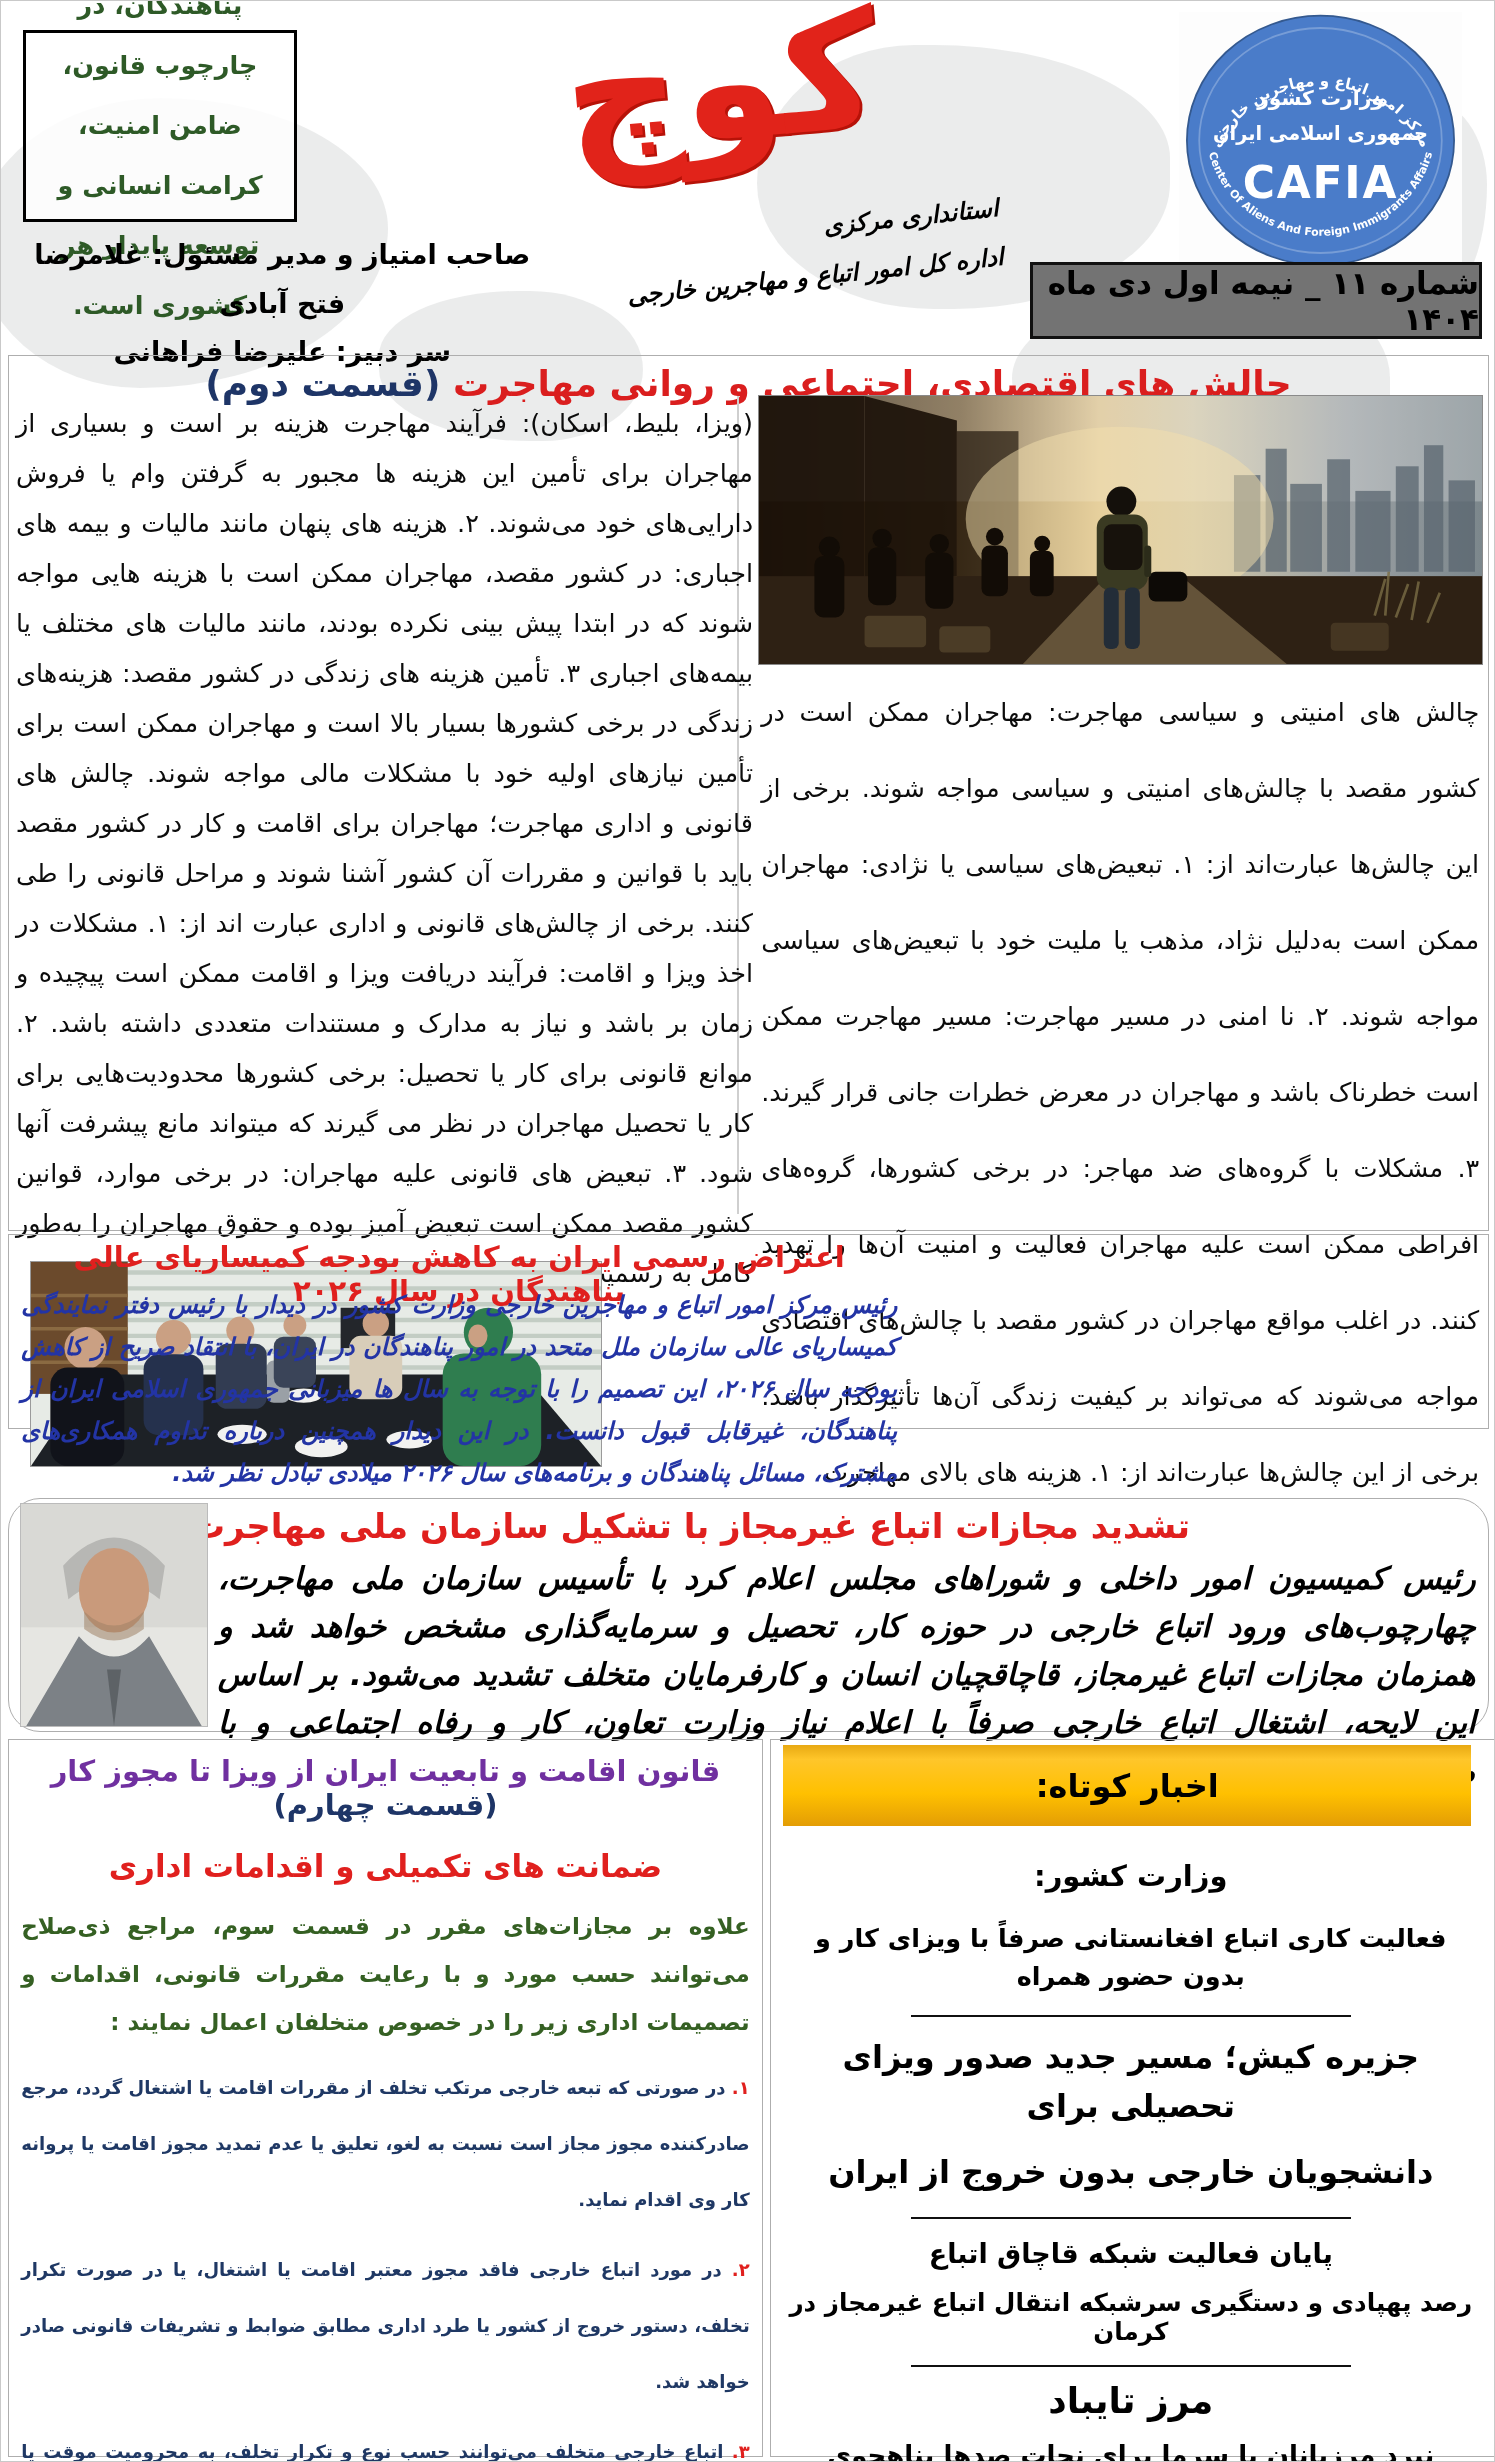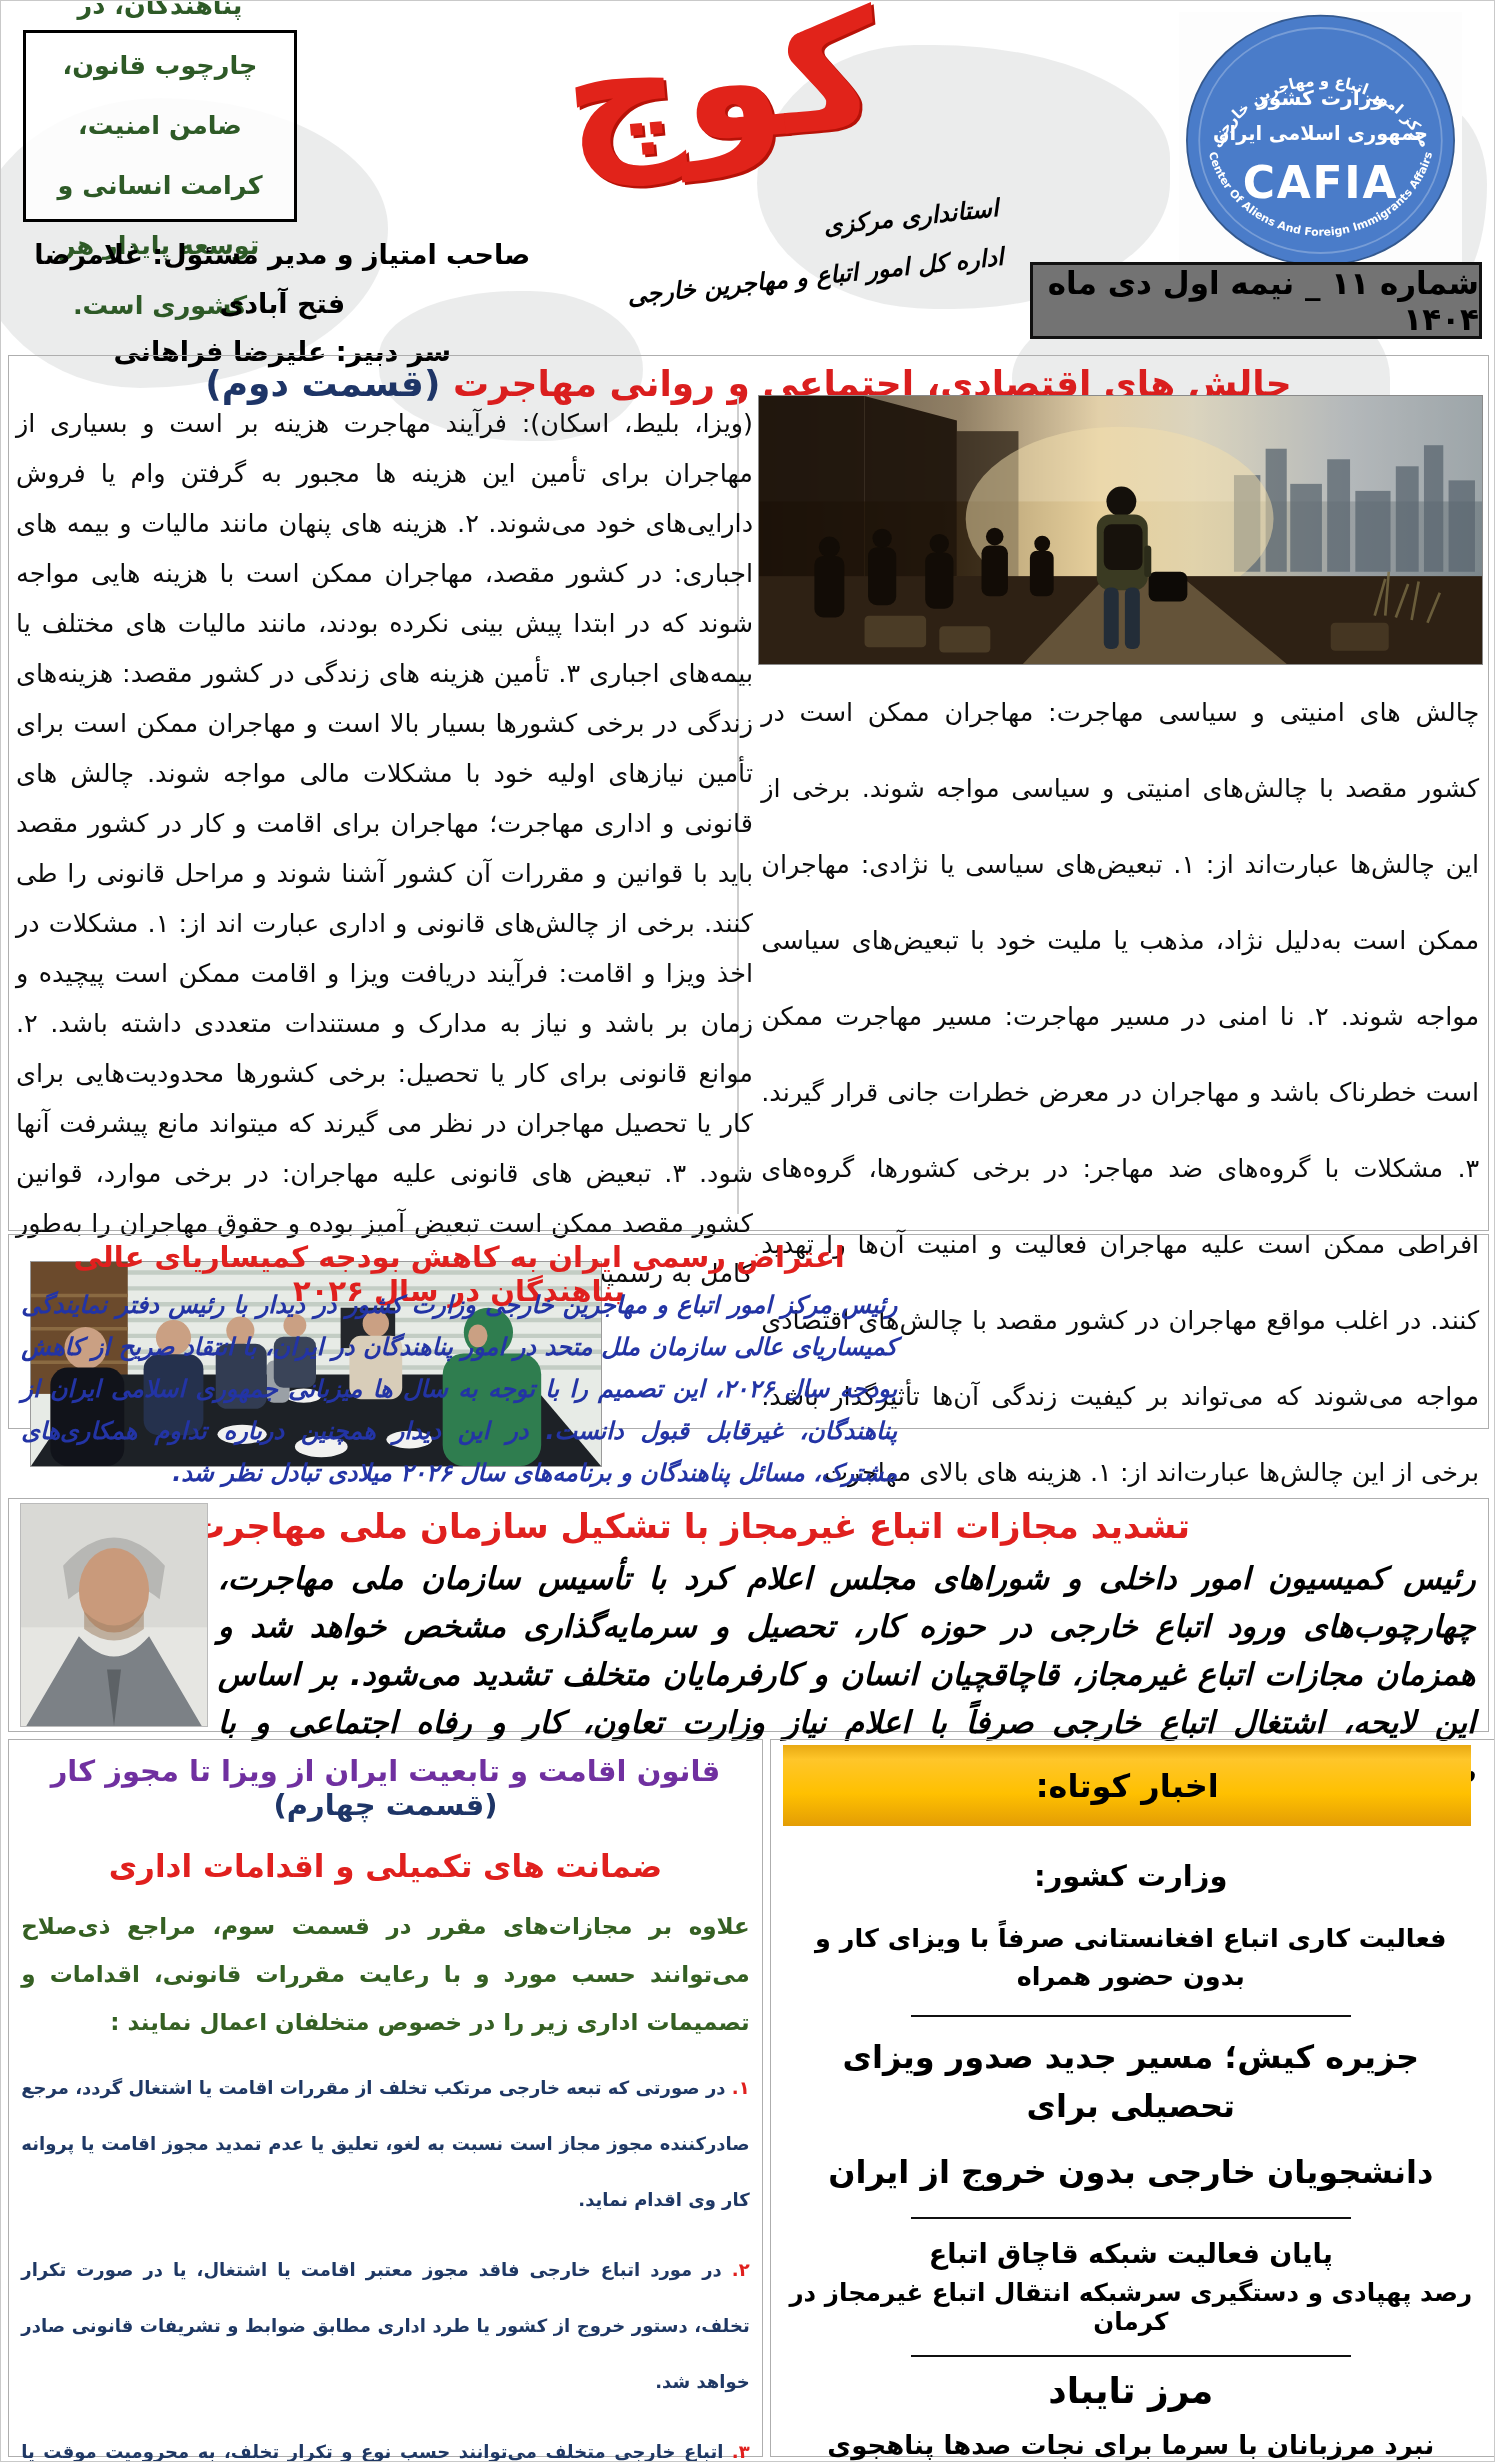--- a/index.html
+++ b/index.html
@@ -39,21 +39,21 @@
   .a1-col{position:absolute;font-size:25.5px;color:#0c0c0c;text-align:justify;}
   .a1-col-first{right:8.8px;top:318px;width:718px;line-height:76px;}
   .a1-col-second{left:7px;top:42px;width:737px;line-height:50px;}
   .col-divider{position:absolute;right:749px;top:40px;width:1.8px;height:818px;background:#cfcfcf;}
   .a2{left:7px;top:1233px;width:1481px;height:195px;}
   .a2-photo{position:absolute;right:886px;top:26px;width:570px;height:204px;border:0.9px solid #9a9a9a;}
   .a2-title{position:absolute;left:10.6px;top:5.3px;width:879px;text-align:center;color:#e0201e;
       font-weight:bold;font-size:29px;}
   .a2-body{position:absolute;left:12.3px;top:49px;width:876px;color:#2334a5;font-weight:bold;
       font-style:italic;font-size:24px;line-height:42px;text-align:justify;}
-  .a3{left:7px;top:1497px;width:1481px;height:234px;}
+  .a3{left:7px;top:1497px;width:1481px;height:234px;border-radius:32px;}
   .a3-title{position:absolute;left:132px;top:7px;width:1099px;text-align:center;color:#e0201e;
       font-weight:bold;font-size:34px;}
   .a3-photo{position:absolute;left:10.6px;top:3.5px;width:186px;height:222px;border:0.9px solid #bbb;}
   .a3-body{position:absolute;right:12.3px;top:55px;width:1258px;color:#000;font-weight:bold;
       font-style:italic;font-size:31px;line-height:48px;text-align:justify;}
   
   .law{left:7px;top:1738px;width:755px;height:718px;padding:8.8px 12.3px;}
   .law-t1{text-align:center;font-weight:bold;font-size:29px;margin-top:5.3px;}
   .law-t1 .p1{color:#7030a0;}
   .law-t1 .p2{color:#1e3567;}
@@ -64,21 +64,21 @@
   
   .news{left:769px;top:1738px;width:796px;height:718px;}
   .news-header{position:absolute;left:12.3px;top:5.3px;width:688px;height:81px;
       background:linear-gradient(180deg,#e8a912 0%,#ffc62a 18%,#ffc000 60%,#e39d05 100%);
       display:flex;align-items:center;justify-content:center;font-weight:bold;font-size:32px;color:#000;}
   .news-stack{position:absolute;left:8.8px;top:91px;width:702px;text-align:center;color:#000;}
   .n-ministry{font-weight:bold;font-size:29px;margin-top:28px;}
   .n-item{font-weight:bold;font-size:25.5px;margin-top:26px;line-height:1.5;}
   .n-big{font-weight:bold;font-size:32px;margin-top:16px;line-height:1.55;}
   .n-mid{font-weight:bold;font-size:27px;margin-top:19.3px;}
-  .n-sub{font-weight:bold;font-size:24.6px;margin-top:9px;}
+  .n-sub{font-weight:bold;font-size:24.6px;margin-top:19px;}
   .n-taybad{font-weight:bold;font-size:36px;margin-top:12.3px;}
   .n-tbody{font-weight:bold;font-size:26px;margin-top:10.6px;line-height:1.85;}
   .n-hr{width:440px;height:0;border-top:2.6px solid #101010;margin:19.3px auto 0 auto;}
   svg{display:block;}
 </style>
 </head>
 <body>
 
 <div class="page">
 

